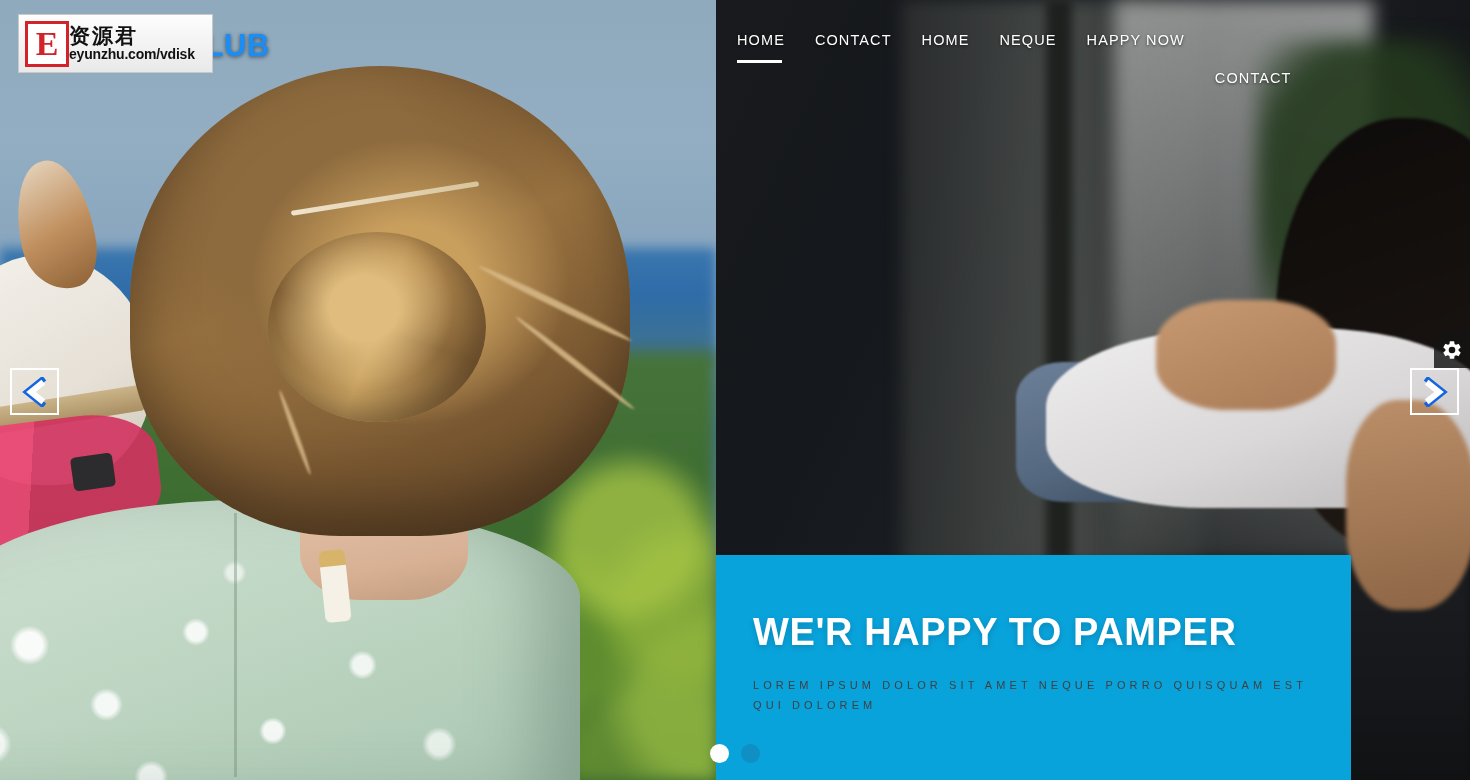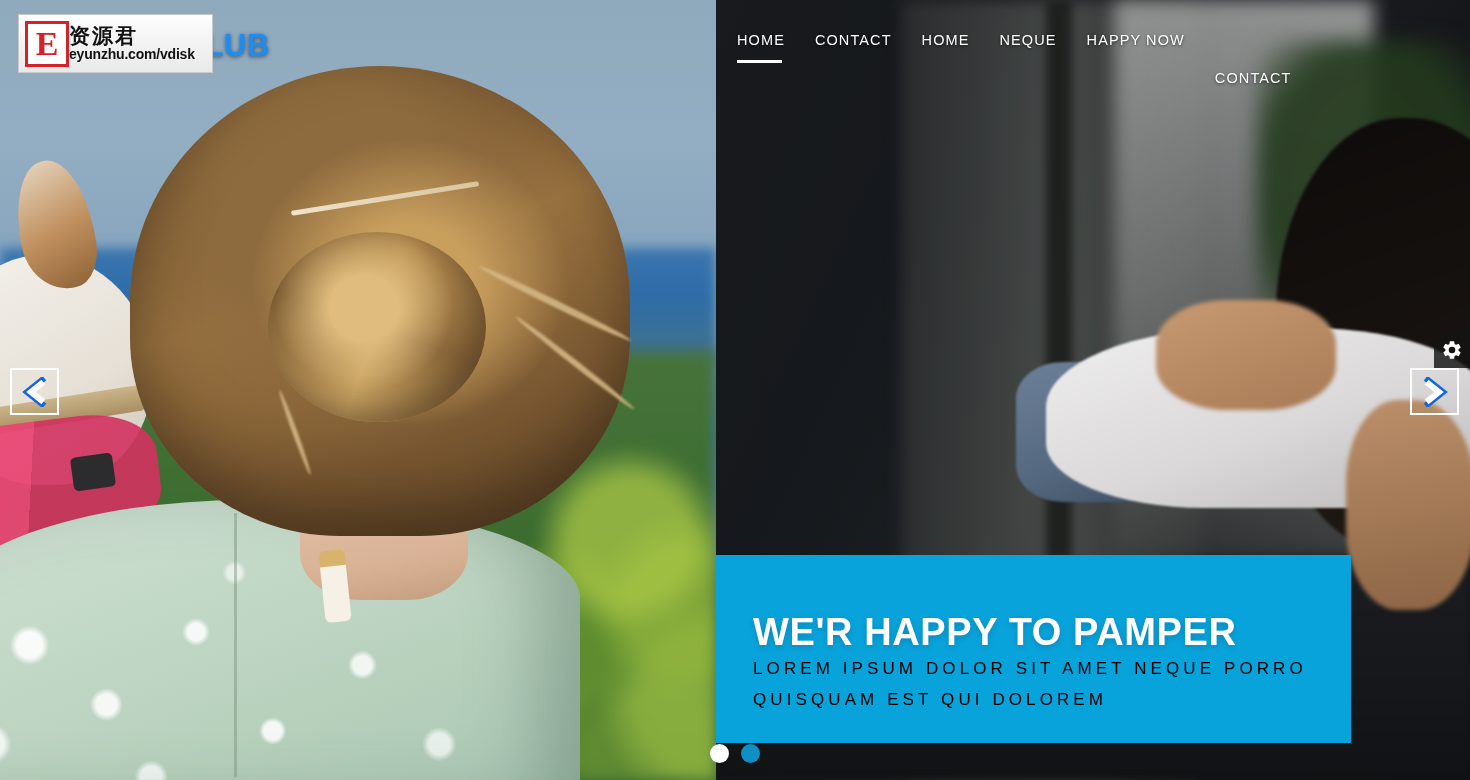--- a/index.html
+++ b/index.html
@@ -231,29 +231,29 @@
     text-shadow:0 1px 3px rgba(0,0,0,.6);
   }
   .nav-item:last-child{ padding-right:0;margin-top:38px; }
   .nav-item.active:after{
     content:""; position:absolute; left:0; top:28px; width:45px; height:3px;
     background:#fff;
   }
 
   
   .caption{
-    position:absolute; left:716px; top:555px; width:635px; height:188px;
+    position:absolute; left:716px; top:555px; width:635px; height:225px;
     background:#09a3dc; z-index:15; padding:58px 0 0 37px;
   }
   .caption h2{
     color:#fff; font-size:38px; font-weight:700; letter-spacing:.6px;
     line-height:1.05; text-shadow:0 2px 6px rgba(0,0,0,.18);
   }
   .caption p{
-    color:#000000; font-size:17px;
+    margin-top:22px; color:#404040; font-size:11px;
     letter-spacing:4.1px; line-height:1.85; max-width:560px;
   }
 
   
   .dots{
     position:absolute; left:710px; top:744px; z-index:26;
     display:flex; gap:12px; align-items:center;
   }
   .dot{ width:19px; height:19px; border-radius:50%; background:#0f8fc4; cursor:pointer; }
   .dot.active{ background:#ffffff; }

